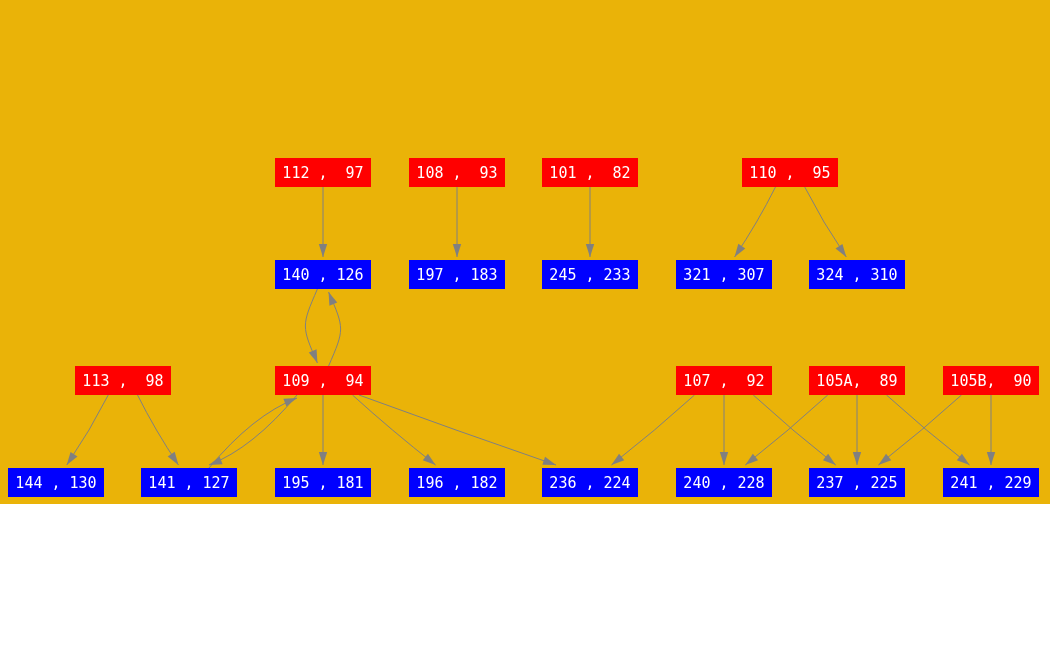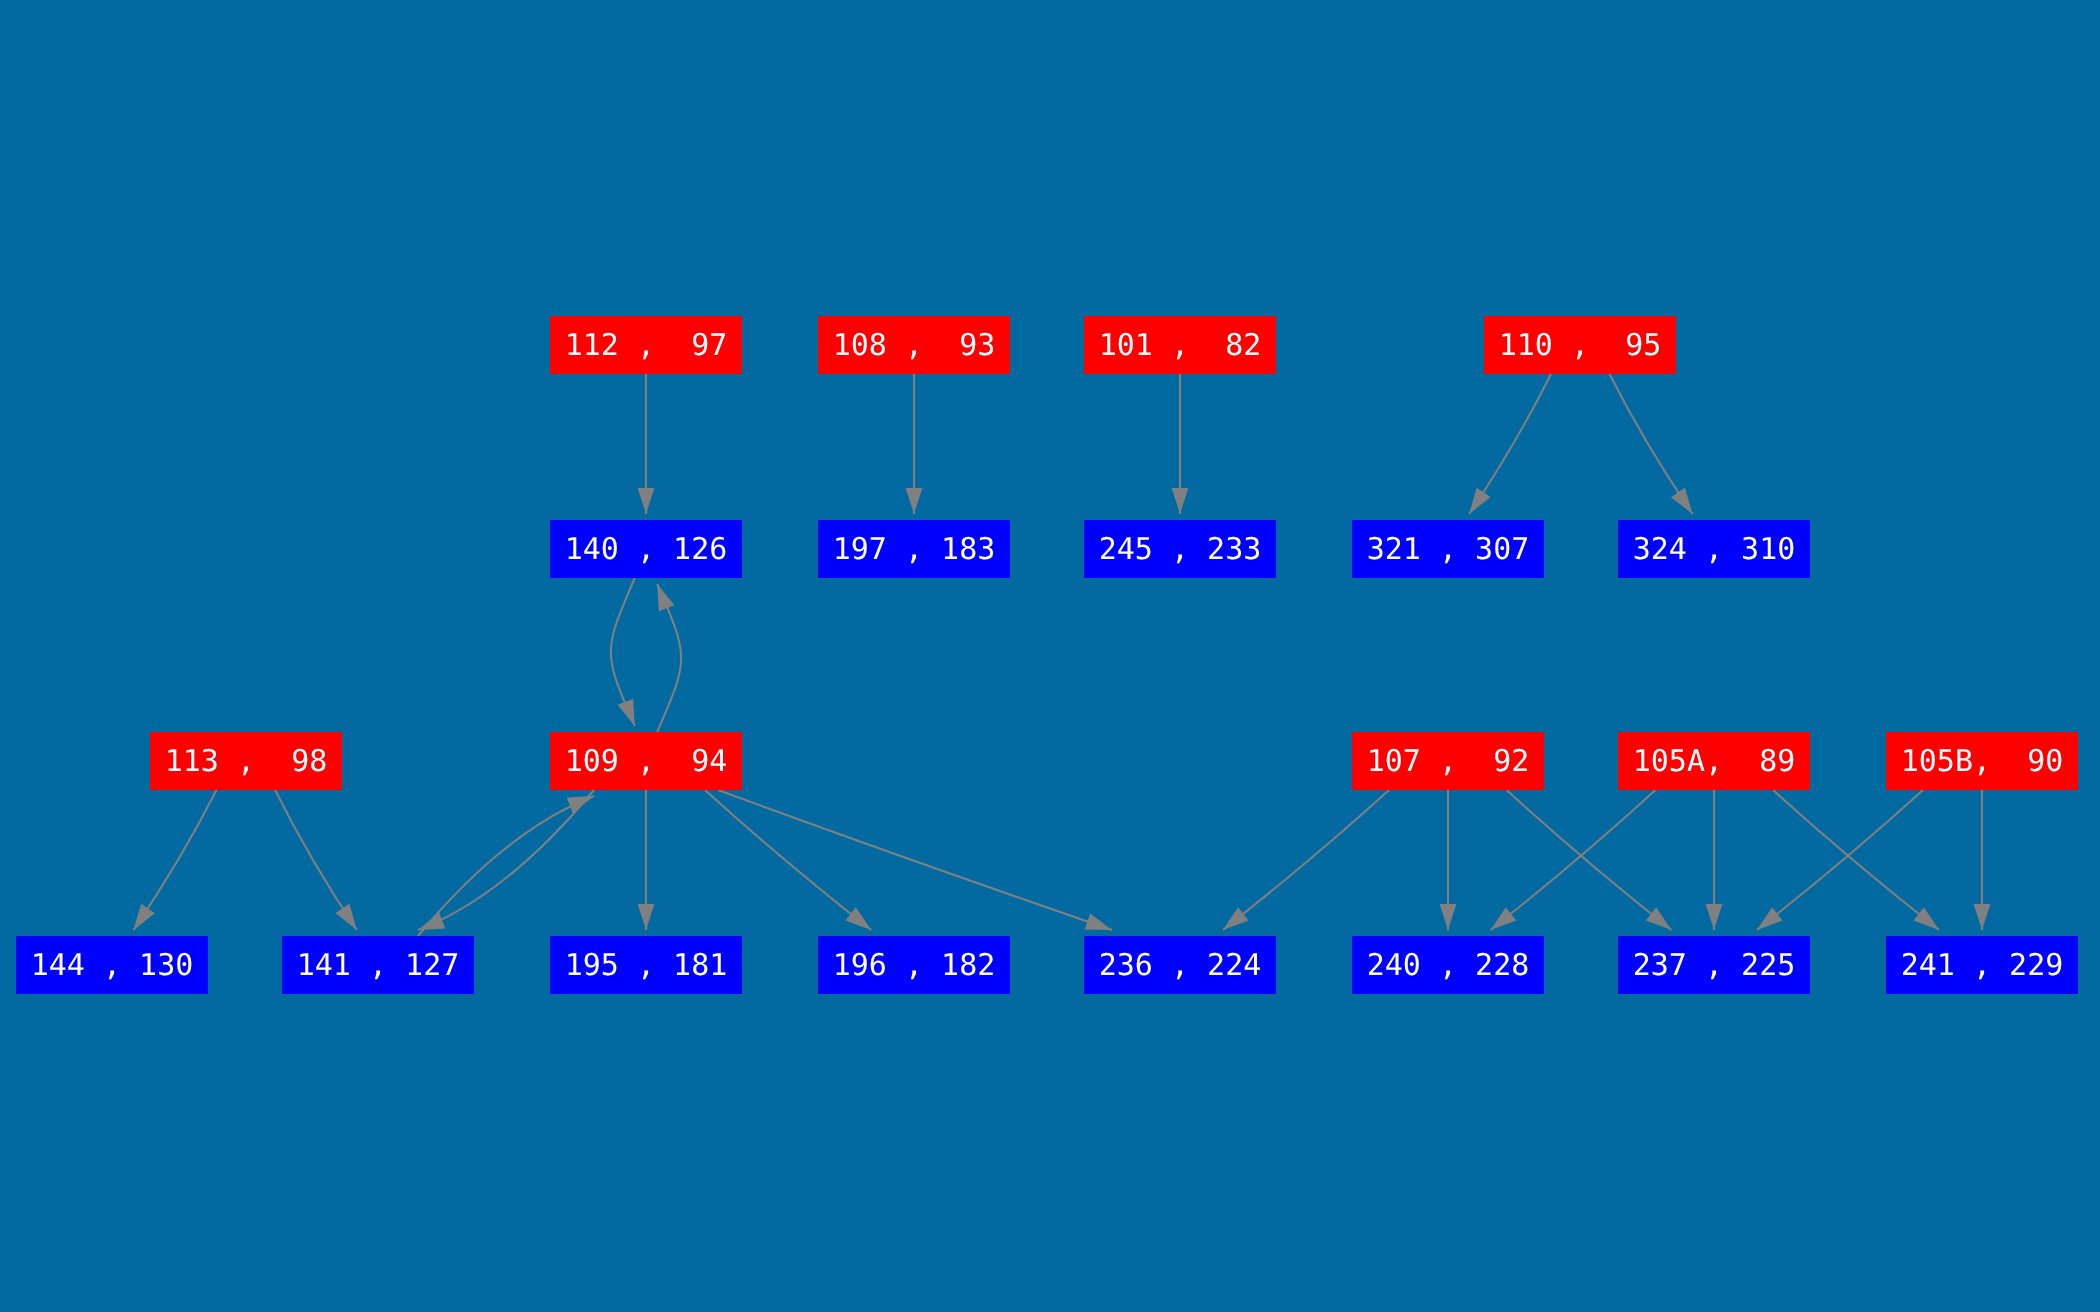--- a/index.html
+++ b/index.html
@@ -10,22 +10,22 @@
   }
   body {
     width: 1050px;
     height: 656px;
     font-family: "DejaVu Sans Mono", monospace;
     overflow: hidden;
   }
   #graph-root {
     position: relative;
     width: 1050px;
-    height: 656px;
-    background: #0369a1;
+    height: 504px;
+    background: #eab308;
   }
   svg.graph-canvas {
     position: absolute;
     left: 0;
     top: 0;
     width: 1050px;
     height: 656px;
     display: block;
   }
   .edge-line {

